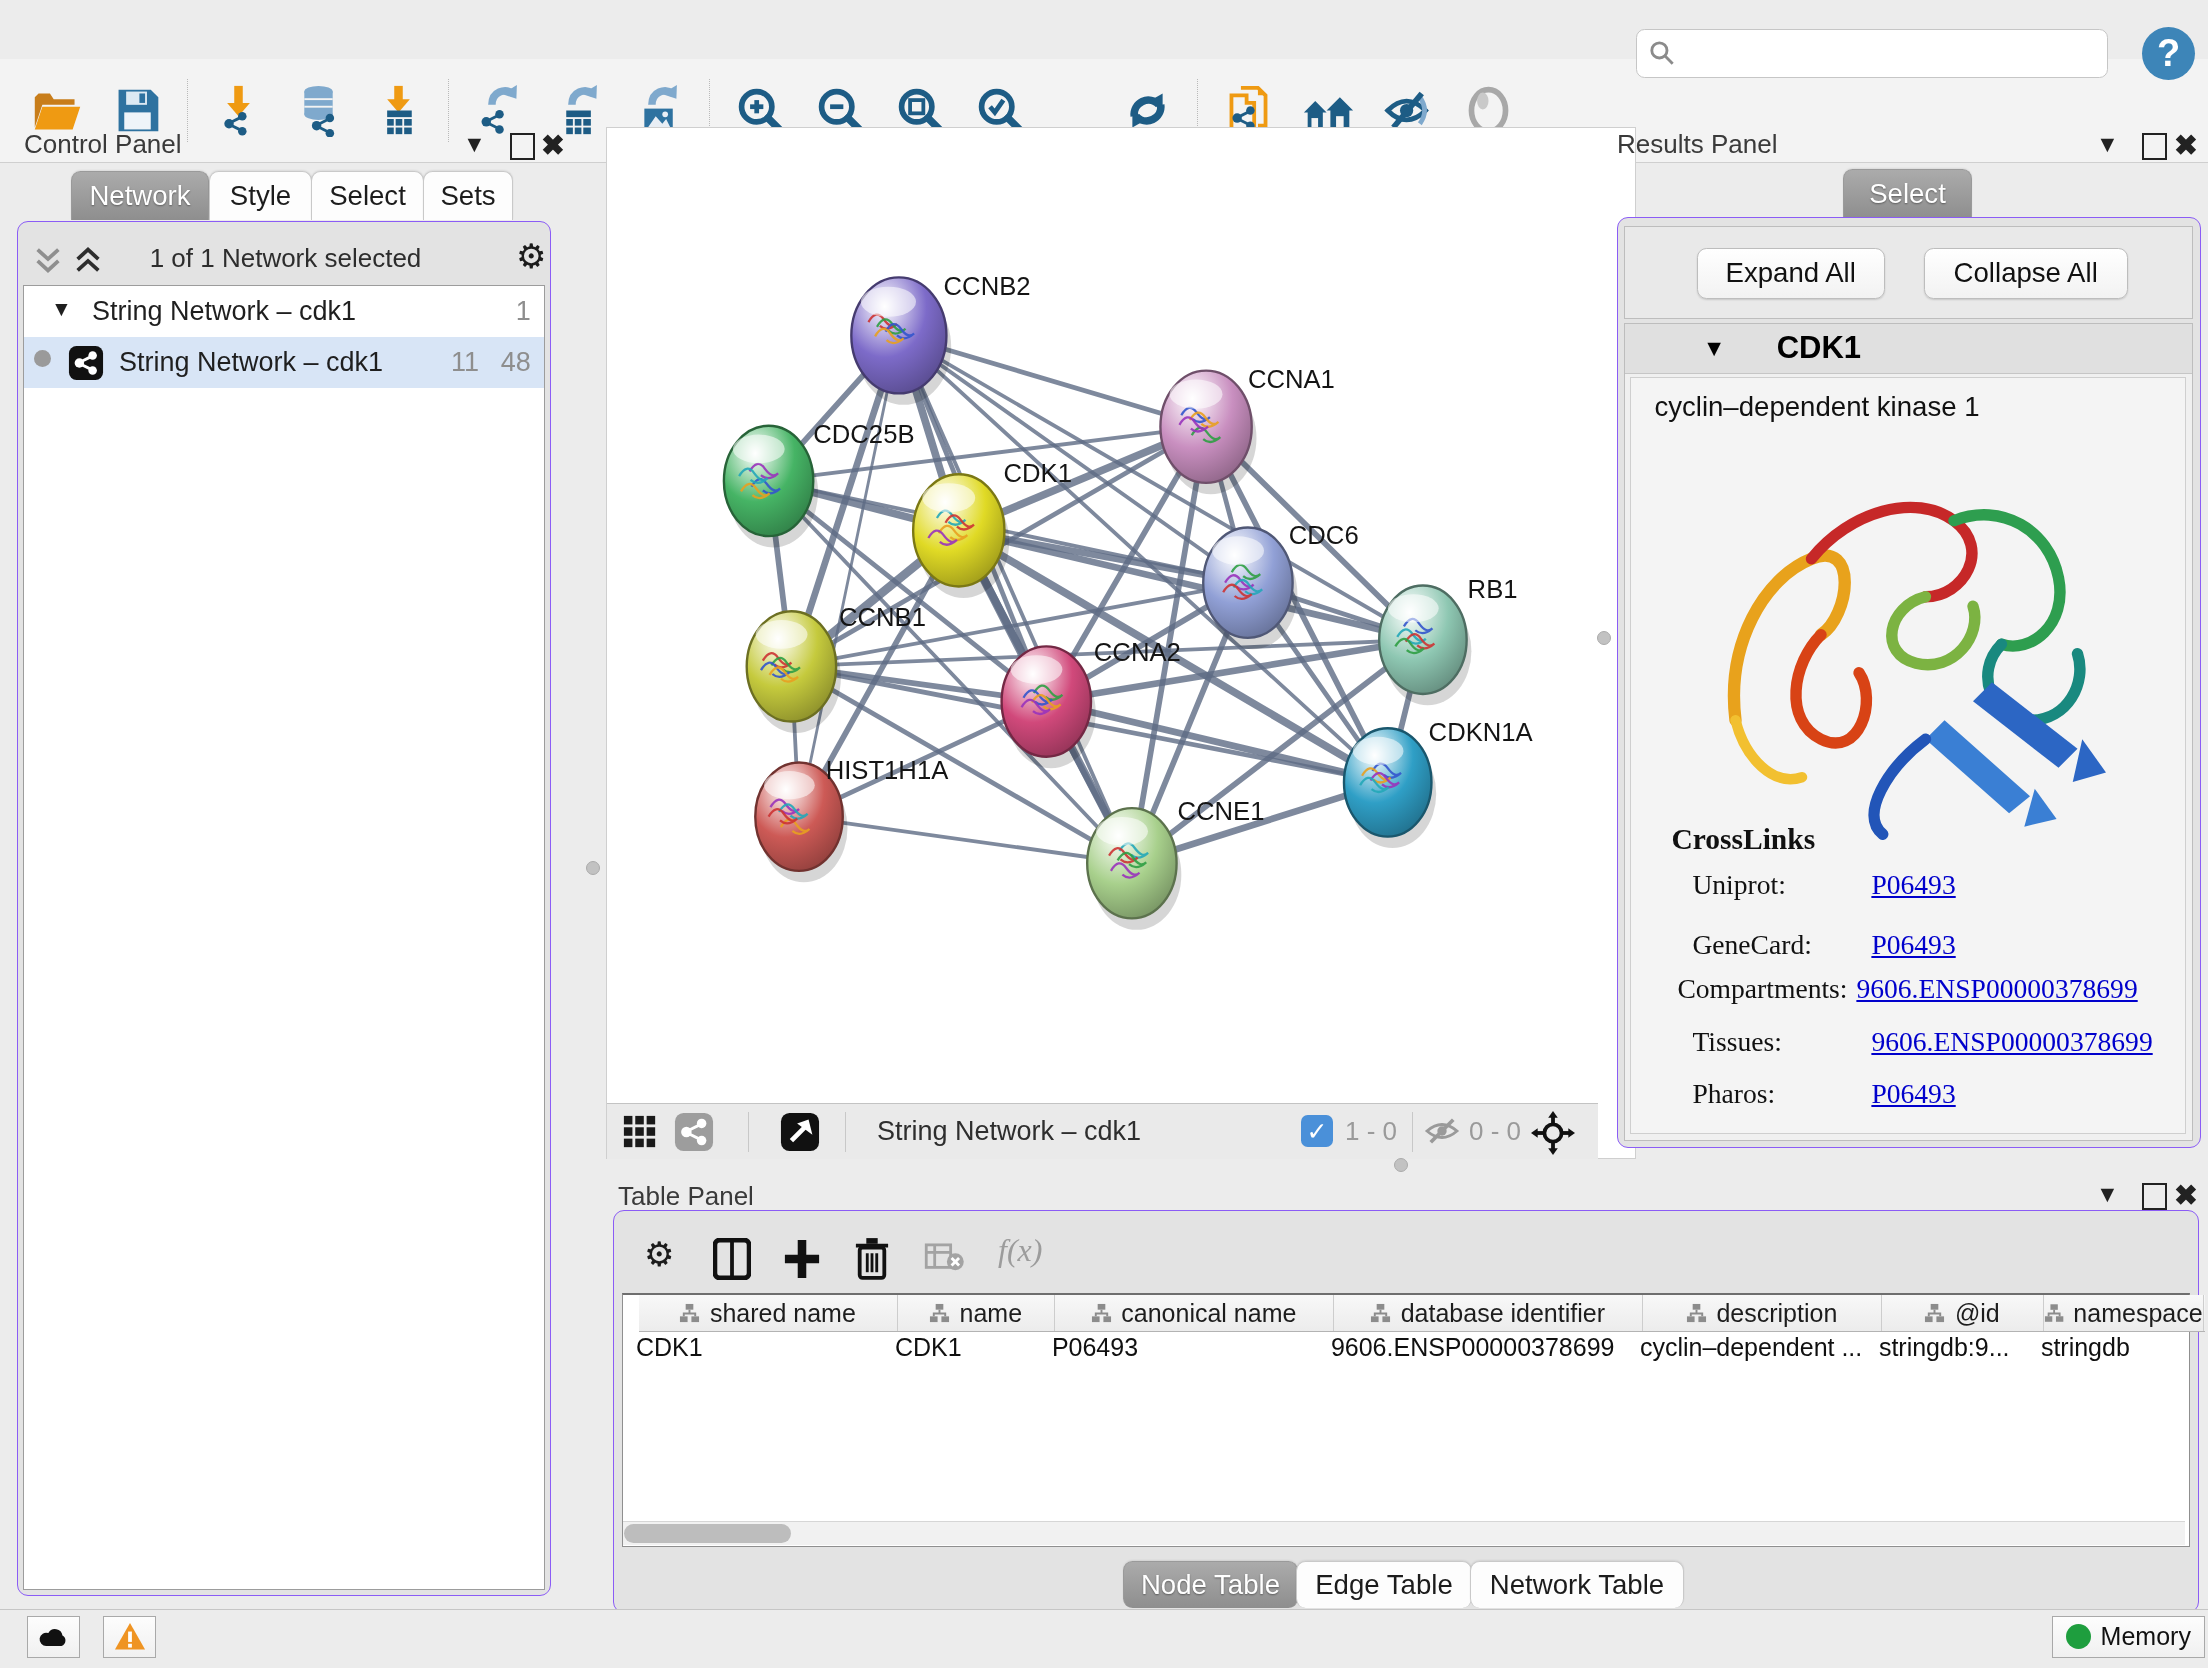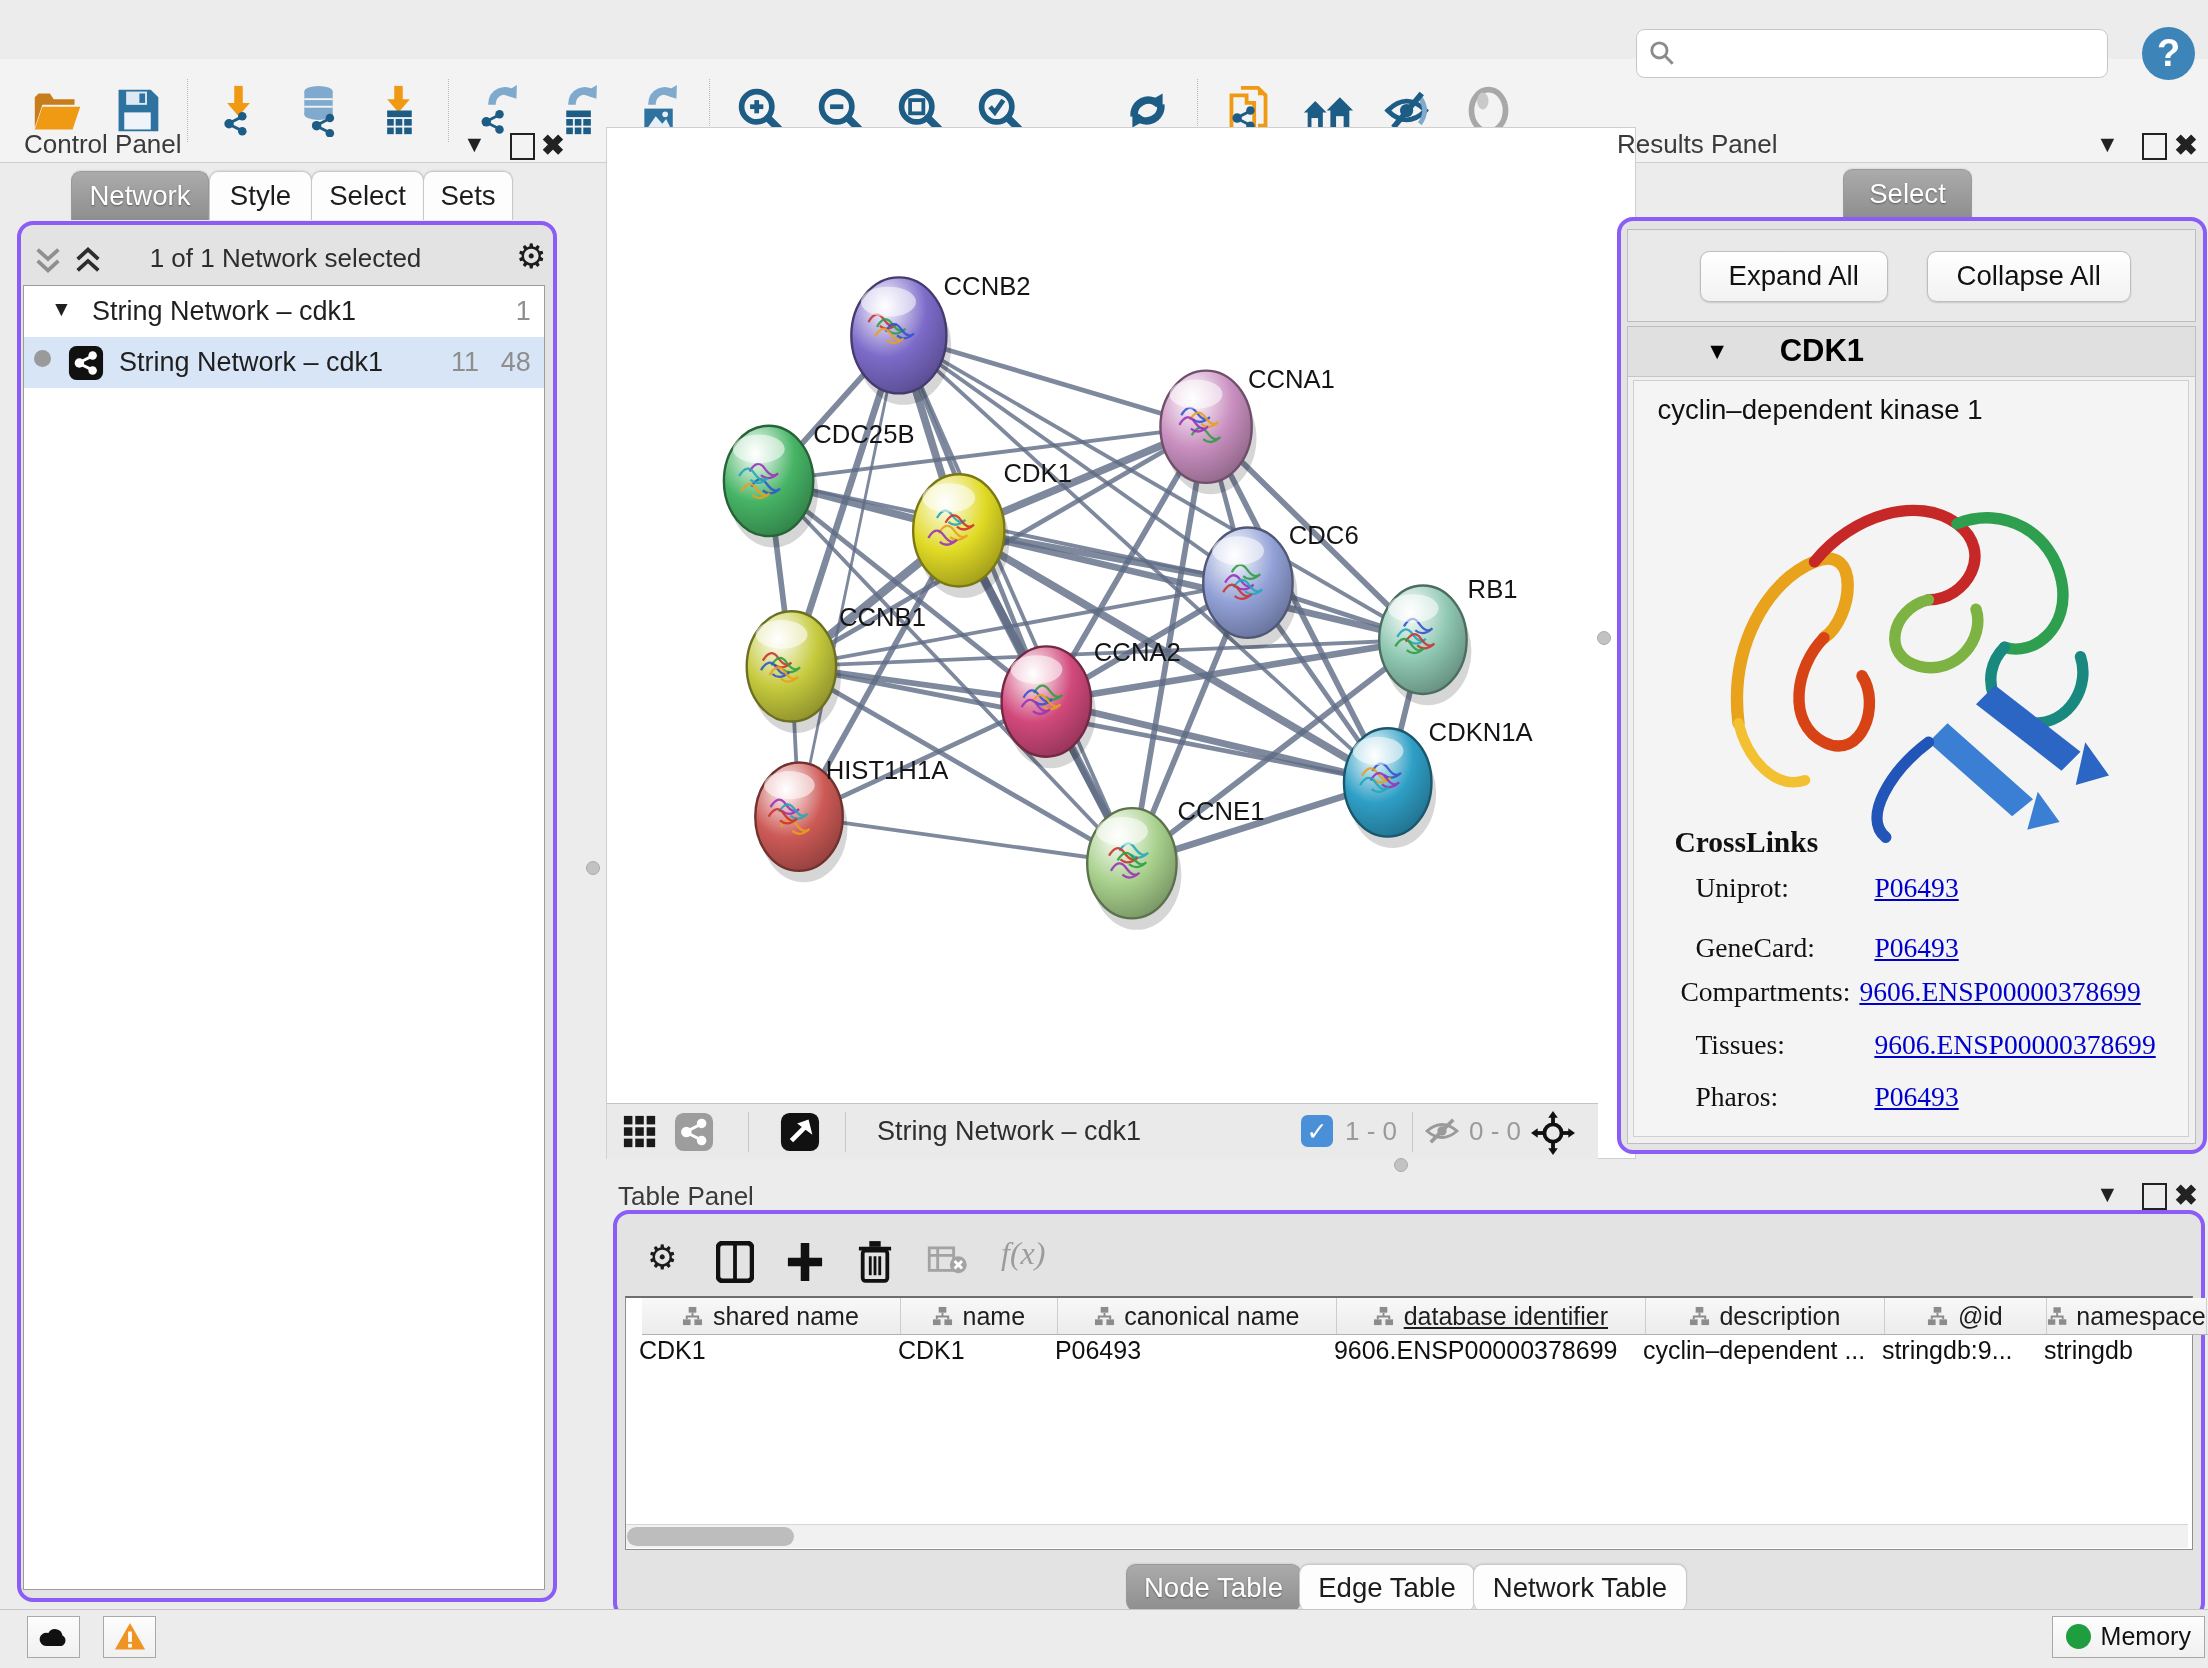--- a/index.html
+++ b/index.html
@@ -23,21 +23,21 @@
   .searchbox input{border:none;outline:none;font-size:25px;width:399px;font-family:"Liberation Sans",sans-serif;background:transparent;}
   .helpbtn{position:absolute;left:2142px;top:27px;width:53px;height:53px;border-radius:50%;
       background:#3d85b8;color:#fff;font-size:38px;font-weight:bold;display:flex;align-items:center;justify-content:center;}
   
   .phead{position:absolute;font-size:26px;color:#3a3a3a;}
   .picon{position:absolute;font-size:23px;color:#222;}
   .sq{width:21px;height:23px;border:2.9px solid #222;display:inline-block;}
   .tabbtn{position:absolute;border:1px solid #c9c9c9;border-bottom:none;background:#fdfdfd;color:#1c1c1c;
       font-size:27.6px;text-align:center;border-radius:9.5px 9.5px 0 0;box-shadow:0 -1px 1.9px rgba(0,0,0,.08);}
   .tabbtn.sel{background:linear-gradient(#ababab,#8e8e8e);color:#fff;text-shadow:0 1px 1.9px rgba(0,0,0,.4);border-color:#9a9a9a;}
-  .graybox{position:absolute;background:#e3e3e3;border:4px solid #8b5cf6;border-radius:16px;}
+  .graybox{position:absolute;background:#e3e3e3;border:1px solid #8b5cf6;border-radius:11px;}
   
   .cp-bar-text{position:absolute;font-size:26px;color:#2d2d2d;}
   .treebox{position:absolute;background:#fff;border:1.9px solid #9c9c9c;}
   .trow{position:absolute;left:0;width:100%;height:51px;font-size:27px;color:#1f1f1f;}
   .trow.sel{background:#d8e5f6;}
   .tcount{position:absolute;color:#8e8e8e;}
   .gear{font-size:34px;color:#1c1c1c;}
   
   .canvas{position:absolute;background:#fff;border:1px solid #cfcfcf;padding-left:37px;}
   .navbar{position:absolute;background:#eaeaea;border-top:1px solid #c3c3c3;}
@@ -699,21 +699,21 @@
           </div>
           <div class="thcell" style="width: 279px;">
             <svg width="21" height="21" viewBox="0 0 22 22">
     <rect x="7" y="1" width="8" height="6" fill="#8c8c8c"></rect>
               <rect x="1" y="14" width="8" height="6" fill="#8c8c8c"></rect>
     <rect x="13" y="14" width="8" height="6" fill="#8c8c8c"></rect>
     <path d="M11,7 L11,11 M5,14 L5,11 L17,11 L17,14" stroke="#8c8c8c" stroke-width="2" fill="none"></path>
             </svg>
     <span>canonical name</span>
           </div>
-          <div class="thcell" style="width: 309px; text-decoration: underline;">
+          <div class="thcell" style="width: 309px;">
             <svg width="21" height="21" viewBox="0 0 22 22">
     <rect x="7" y="1" width="8" height="6" fill="#8c8c8c"></rect>
               <rect x="1" y="14" width="8" height="6" fill="#8c8c8c"></rect>
     <rect x="13" y="14" width="8" height="6" fill="#8c8c8c"></rect>
     <path d="M11,7 L11,11 M5,14 L5,11 L17,11 L17,14" stroke="#8c8c8c" stroke-width="2" fill="none"></path>
             </svg>
     <span>database identifier</span>
           </div>
           <div class="thcell" style="width: 239px;">
             <svg width="21" height="21" viewBox="0 0 22 22">

